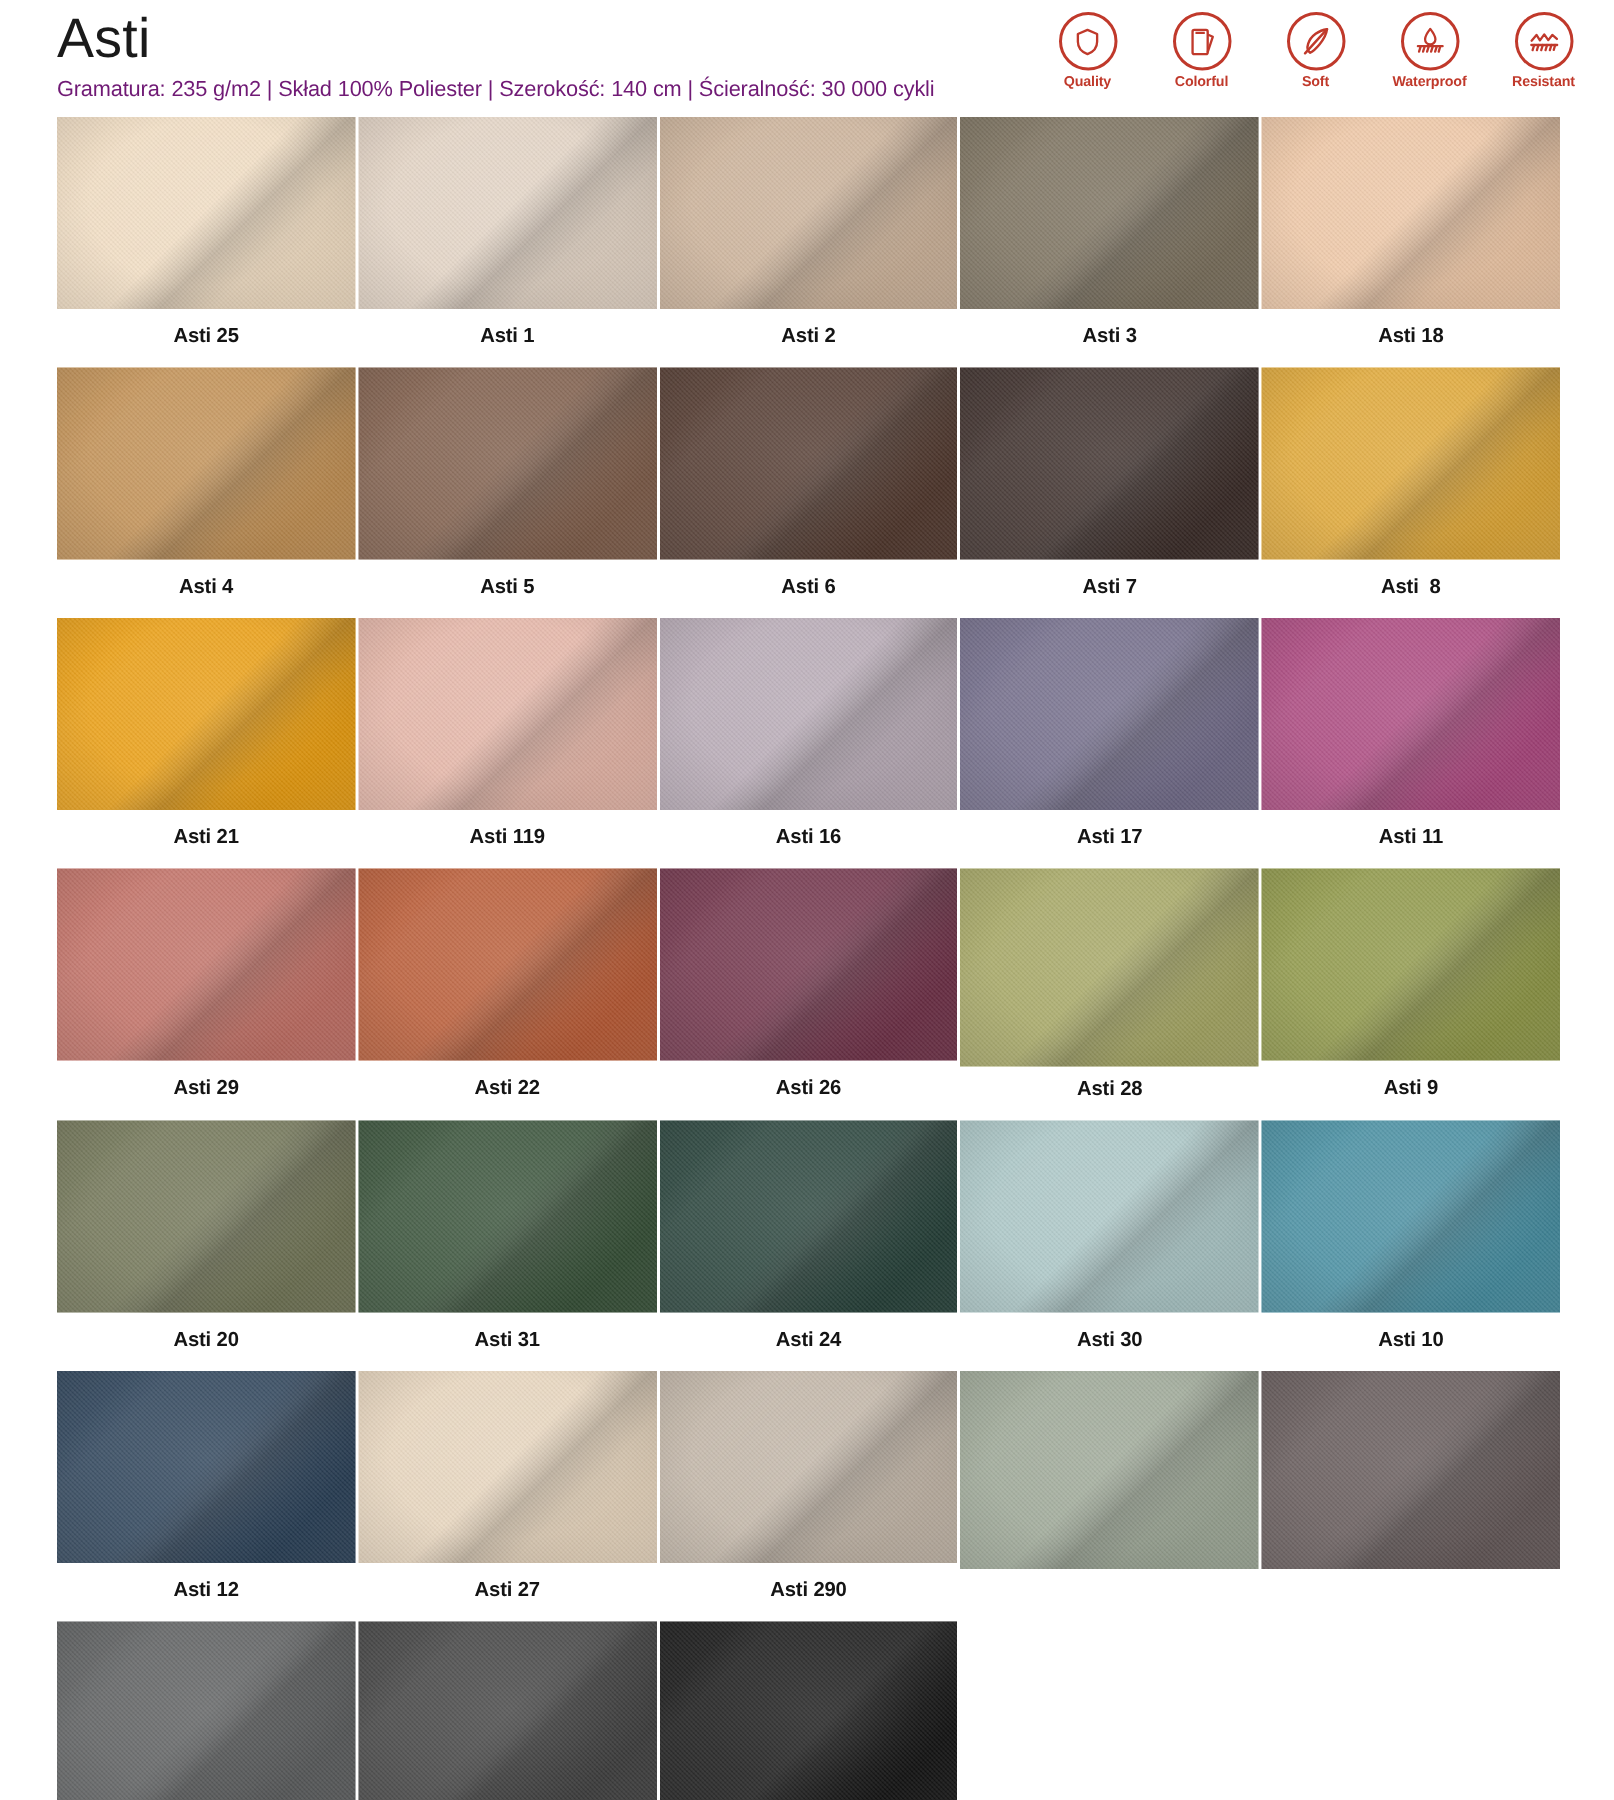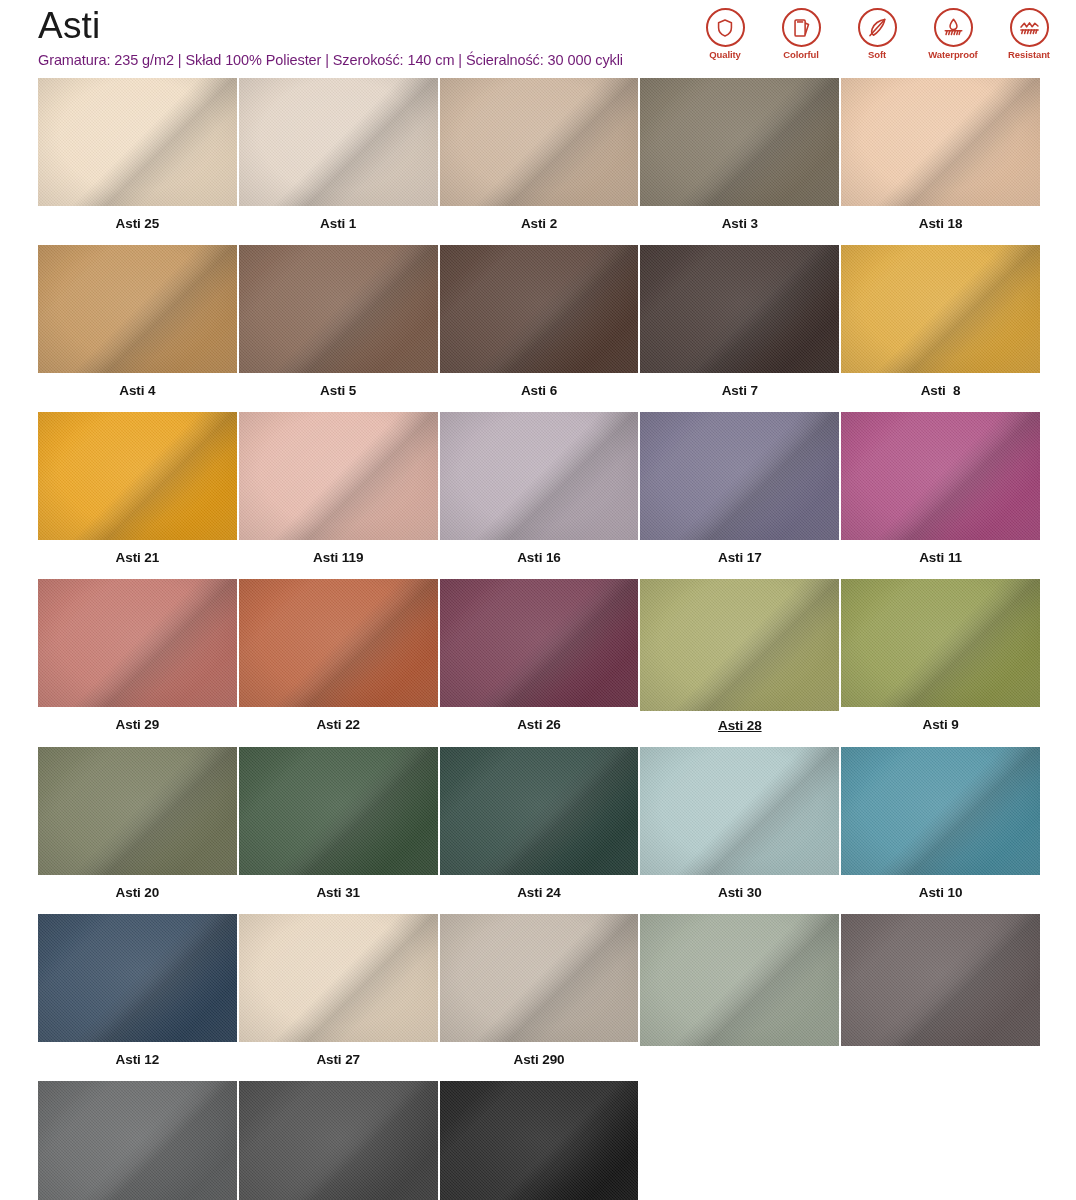--- a/index.html
+++ b/index.html
@@ -144,21 +144,21 @@
     font-size: 13.5px;
     font-weight: bold;
     color: #141414;
     padding-top: 11px;
     padding-bottom: 14px;
     line-height: 14px;
     letter-spacing: -0.1px;
     white-space: pre;
   }
   .cell.nudge-down .swatch { height: 132px; }
-  .cell.nudge-down .swatch-label { padding-top: 8px; text-decoration: underline; }
+  .cell.nudge-down .swatch-label { padding-top: 8px; }
 </style>
 </head>
 <body>
 
 <div class="header">
   <h1 class="brand-title">Asti</h1>
   <div class="brand-specs">Gramatura: 235 g/m2 | Skład 100% Poliester | Szerokość: 140 cm | Ścieralność: 30 000 cykli</div>
 
   <div class="features">
 

